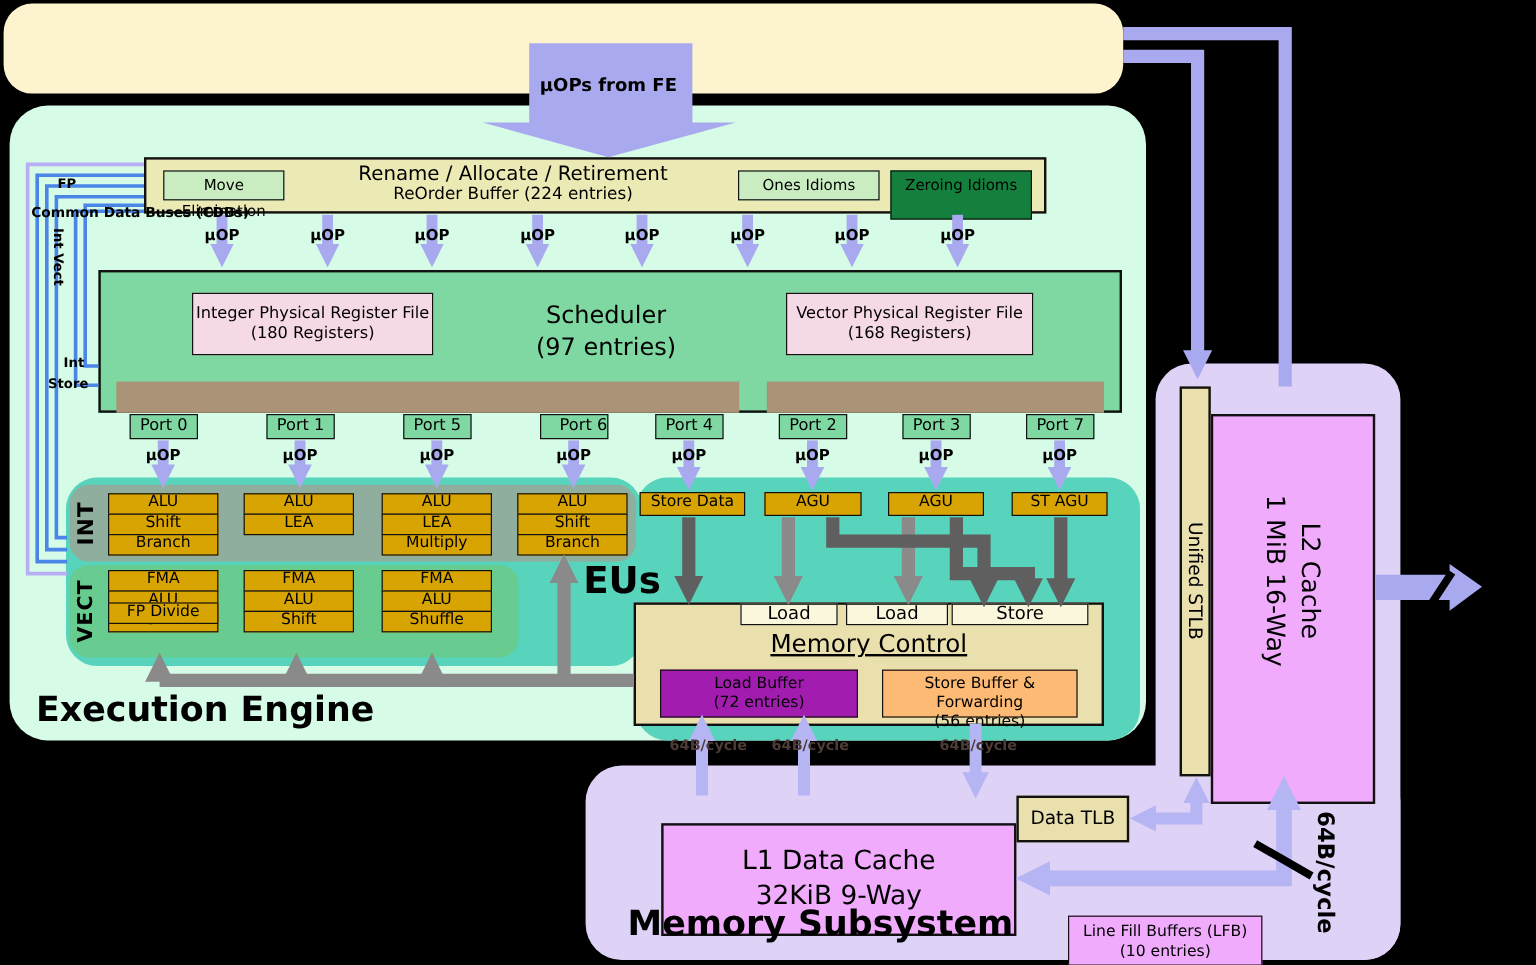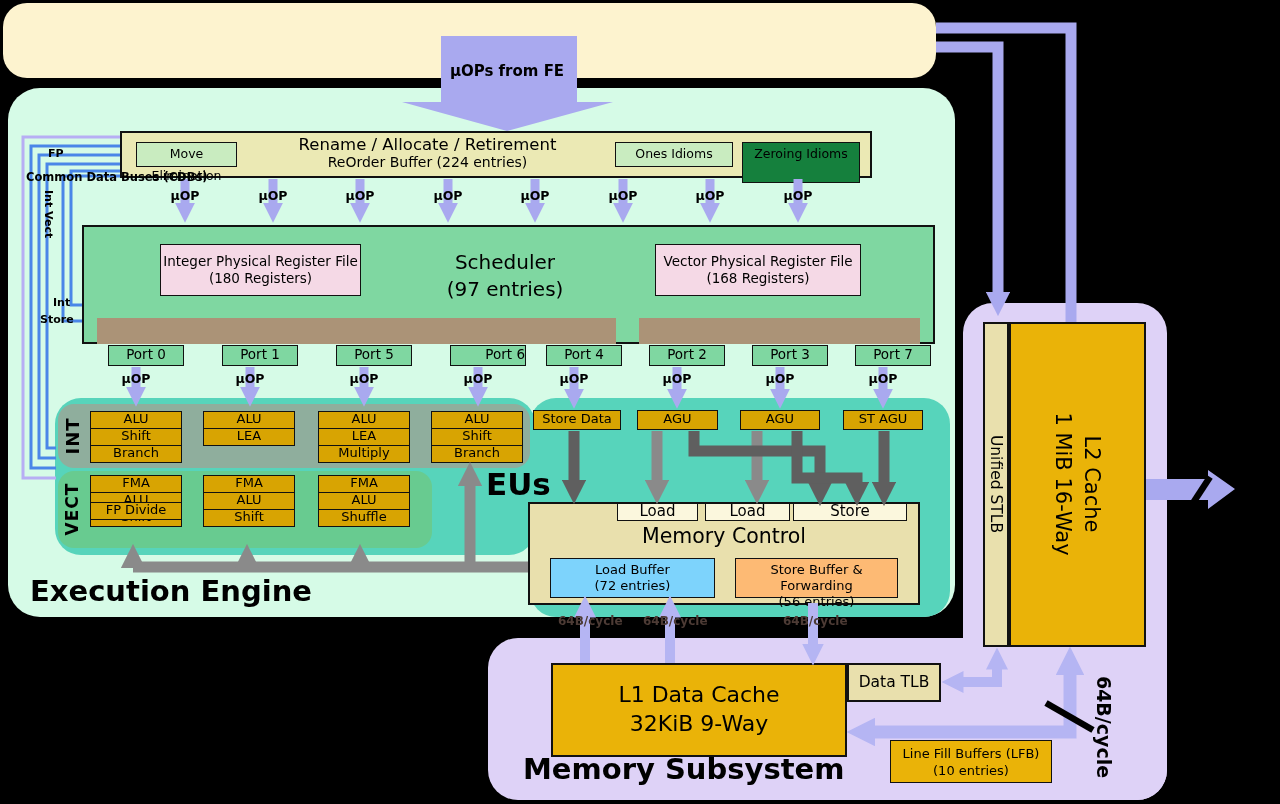--- a/index.html
+++ b/index.html
@@ -10,25 +10,25 @@
   .c{text-align:center;}
   .b{font-weight:bold;}
   .bx{border:1.5px solid #111;box-sizing:border-box;}
   .bx2{border:2px solid #111;box-sizing:border-box;}
   .region{position:absolute;border-radius:30px;}
   .shadow{box-shadow:8px 8px 0 #000;}
   .eu{position:absolute;width:92px;height:18px;background:#d8a402;border:1.5px solid #111;
       box-sizing:border-box;font-size:13px;line-height:14px;text-align:center;}
   .eu2{position:absolute;height:20px;background:#d8a402;border:1.5px solid #111;
       box-sizing:border-box;font-size:13px;line-height:16px;text-align:center;}
-  .pb{position:absolute;width:76px;height:21px;background:#7fd7a1;border:1.5px solid #111;
+  .pb{position:absolute;width:57px;height:21px;background:#7fd7a1;border:1.5px solid #111;
       box-sizing:border-box;font-size:13.5px;line-height:17px;text-align:center;top:345px;}
   .uop{position:absolute;width:50px;text-align:center;font-size:12.5px;font-weight:bold;z-index:50;}
   .bw{position:absolute;font-size:12px;font-weight:bold;color:#4d3b35;z-index:50;width:64px;text-align:center;}
-  .pink{background:#eab308;}
+  .pink{background:#f0abfc;margin-top:23px;}
   .khaki{background:#e9e0ad;}
   .vlabel{writing-mode:vertical-rl;}
   .lnp9{stroke:#a9a9ef;stroke-width:9;fill:none;}
   .lnp11{stroke:#a9a9ef;stroke-width:11;fill:none;}
   .lng11{stroke:#8a8a8a;stroke-width:11;fill:none;}
   .lnd11{stroke:#5f5f5f;stroke-width:11;fill:none;}
   .lnl10{stroke:#b5b5f3;stroke-width:10;fill:none;}
   .lnl13{stroke:#b5b5f3;stroke-width:13;fill:none;}
   .cdbb{stroke:#4a86e8;stroke-width:3;fill:none;}
   .cdbp{stroke:#b7aef4;stroke-width:3;fill:none;}
@@ -117,22 +117,22 @@
 
   <div class="eu2" style="left:533px;top:410px;width:88px;">Store Data</div>
   <div class="eu2" style="left:637px;top:410px;width:81px;">AGU</div>
   <div class="eu2" style="left:740px;top:410px;width:80px;">AGU</div>
   <div class="eu2" style="left:843px;top:410px;width:80px;">ST AGU</div>
 
   <div class="abs bx2" style="left:528px;top:502px;width:392px;height:103px;background:#e9e0ad;"></div>
   <div class="abs bx c" style="left:617px;top:503px;width:81px;height:18px;background:#fbf7dd;font-size:15px;line-height:15px;">Load</div>
   <div class="abs bx c" style="left:705px;top:503px;width:85px;height:18px;background:#fbf7dd;font-size:15px;line-height:15px;">Load</div>
   <div class="abs bx c" style="left:793px;top:503px;width:114px;height:18px;background:#fbf7dd;font-size:15px;line-height:15px;">Store</div>
-  <div class="abs c" style="left:528px;top:524px;width:392px;font-size:20.5px;">Memory Control</div>
-  <div class="abs bx c" style="left:550px;top:558px;width:165px;height:40px;background:#7dd3fc;font-size:13px;padding-top:3px;line-height:16px;">
+  <div class="abs c" style="left:528px;top:524px;width:392px;font-size:20.5px;text-decoration:underline;">Memory Control</div>
+  <div class="abs bx c" style="left:550px;top:558px;width:165px;height:40px;background:#a21caf;font-size:13px;padding-top:3px;line-height:16px;">
     <div>Load Buffer</div>
     <div>(72 entries)</div>
   </div>
   <div class="abs bx c" style="left:735px;top:558px;width:163px;height:40px;background:#fdba74;font-size:13px;padding-top:3px;line-height:16px;">
     <div>Store Buffer &amp; Forwarding</div>
     <div>(56 entries)</div>
   </div>
 
   <div class="abs bx2 c pink" style="left:551px;top:663px;width:296px;height:94px;font-size:22px;padding-top:15px;line-height:29px;">
     <div>L1 Data Cache</div>

